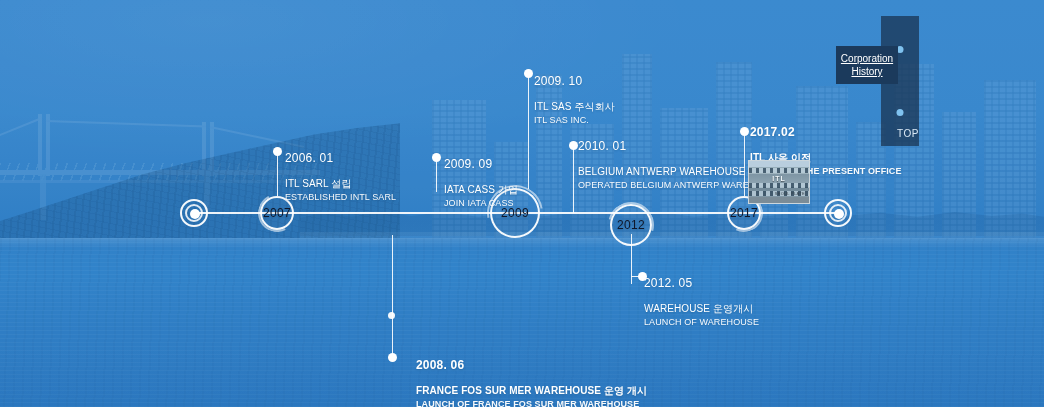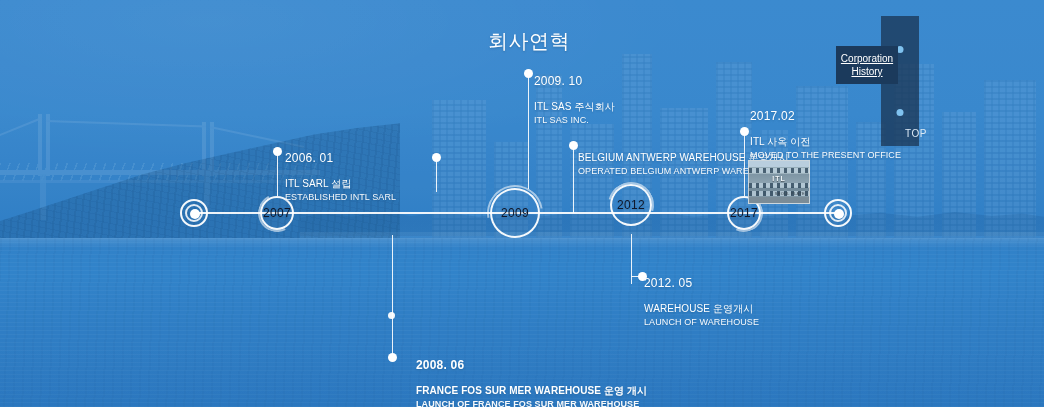--- a/index.html
+++ b/index.html
@@ -161,22 +161,22 @@
     position:absolute; left:881px; top:16px; width:38px; height:130px;
     background:rgba(23,49,78,.72);
   }
   .sidenav .nav-dot {
     position:absolute; left:50%; transform:translateX(-50%);
     width:7px; height:7px; border-radius:50%; background:#7fc2ef;
   }
   .sidenav .nav-dot.d1 { top:30px; }
   .sidenav .nav-dot.d2 { top:93px; }
   .sidenav .top-label {
-    position:absolute; left:16px; bottom:7px; width:100%;
-    text-align:center; font-size:10px; color:#dbe9f5; letter-spacing:.5px;
+    position:absolute; left:0; bottom:7px; width:100%;
+    text-align:right; font-size:10px; color:#dbe9f5; letter-spacing:.5px;
   }
   .tooltip {
     position:absolute; left:836px; top:46px; width:62px; height:38px;
     background:#1b3a5c;
     display:flex; flex-direction:column; align-items:center; justify-content:center;
     color:#ffffff; font-size:10px; line-height:13px; text-align:center;text-decoration:underline;
   }
 </style>
 </head>
 <body>
@@ -223,41 +223,40 @@
 
   <div class="treeline"></div>
   <div class="promenade"></div>
 
   <div class="water"></div>
   <div class="water-band"></div>
   <div class="water-tex"></div>
   <div class="bottom-fade"></div>
   <div class="blue-wash"></div>
 
-  <div class="page-title">회사연혁</div>
 
   <div class="axis"></div>
 
   <div class="node cap" style="left:180px; top:199px; width:28px; height:28px;">
     <div class="ring2" style="left:3px; top:3px; width:18px; height:18px;"></div>
     <div class="dot" style="left:8px; top:8px; width:10px; height:10px;"></div>
   </div>
 
   <div class="node year" style="left:260px; top:196px; width:34px; height:34px;">
     <div class="arc" style="left:-4px; top:-4px; width:38px; height:38px; transform:rotate(18deg);"></div>
     <span class="lbl">2007</span>
   </div>
 
 
   <div class="node year" style="left:490px; top:188px; width:50px; height:50px;">
     <div class="arc" style="left:-5px; top:-5px; width:56px; height:56px; transform:rotate(125deg);"></div>
     <span class="lbl">2009</span>
   </div>
 
-  <div class="node year" style="left:610px; top:184px; width:42px; height:42px;">
+  <div class="node year" style="left:610px; top:204px; width:42px; height:42px;">
     <div class="arc" style="left:-4px; top:-4px; width:46px; height:46px; transform:rotate(150deg);"></div>
     <span class="lbl">2012</span>
   </div>
 
   <div class="node year" style="left:727px; top:196px; width:34px; height:34px;">
     <div class="arc" style="left:-4px; top:-4px; width:38px; height:38px; transform:rotate(250deg);"></div>
     <span class="lbl">2017</span>
   </div>
 
   <div class="node cap" style="left:824px; top:199px; width:28px; height:28px;">
@@ -287,33 +286,39 @@
   <div class="stem" style="left:392px; top:235px; height:123px;"></div>
   <div class="bullet" style="left:388px; top:353px;"></div>
   <div class="bullet" style="left:388px; top:312px; width:7px; height:7px; opacity:.95;"></div>
 
   <div class="evt" style="left:285px; top:151px;">
     <div class="date">2006. 01</div>
     <div class="ko">ITL SARL 설립</div>
     <div class="en">ESTABLISHED INTL SARL</div>
   </div>
 
+  <div class="evt" style="left:444px; top:157px;">
+    <div class="date">2009. 09</div>
+    <div class="ko">IATA CASS 가입</div>
+    <div class="en">JOIN IATA CASS</div>
+  </div>
 
   <div class="evt" style="left:534px; top:74px;">
     <div class="date">2009. 10</div>
     <div class="ko">ITL SAS 주식회사</div>
     <div class="en">ITL SAS INC.</div>
   </div>
 
   <div class="evt" style="left:578px; top:139px;">
+    <div class="date">2010. 01</div>
     <div class="ko">BELGIUM ANTWERP WAREHOUSE 운영개시</div>
     <div class="en">OPERATED BELGIUM ANTWERP WAREHOUSE</div>
   </div>
 
-  <div class="evt" style="left:750px; top:109px;">
+  <div class="evt" style="left:750px; top:125px;font-weight:bold;">
     <div class="date">2017.02</div>
     <div class="ko">ITL 사옥 이전</div>
     <div class="en">MOVED TO THE PRESENT OFFICE</div>
   </div>
 
   <div class="evt" style="left:644px; top:276px;">
     <div class="date">2012. 05</div>
     <div class="ko">WAREHOUSE 운영개시</div>
     <div class="en">LAUNCH OF WAREHOUSE</div>
   </div>

